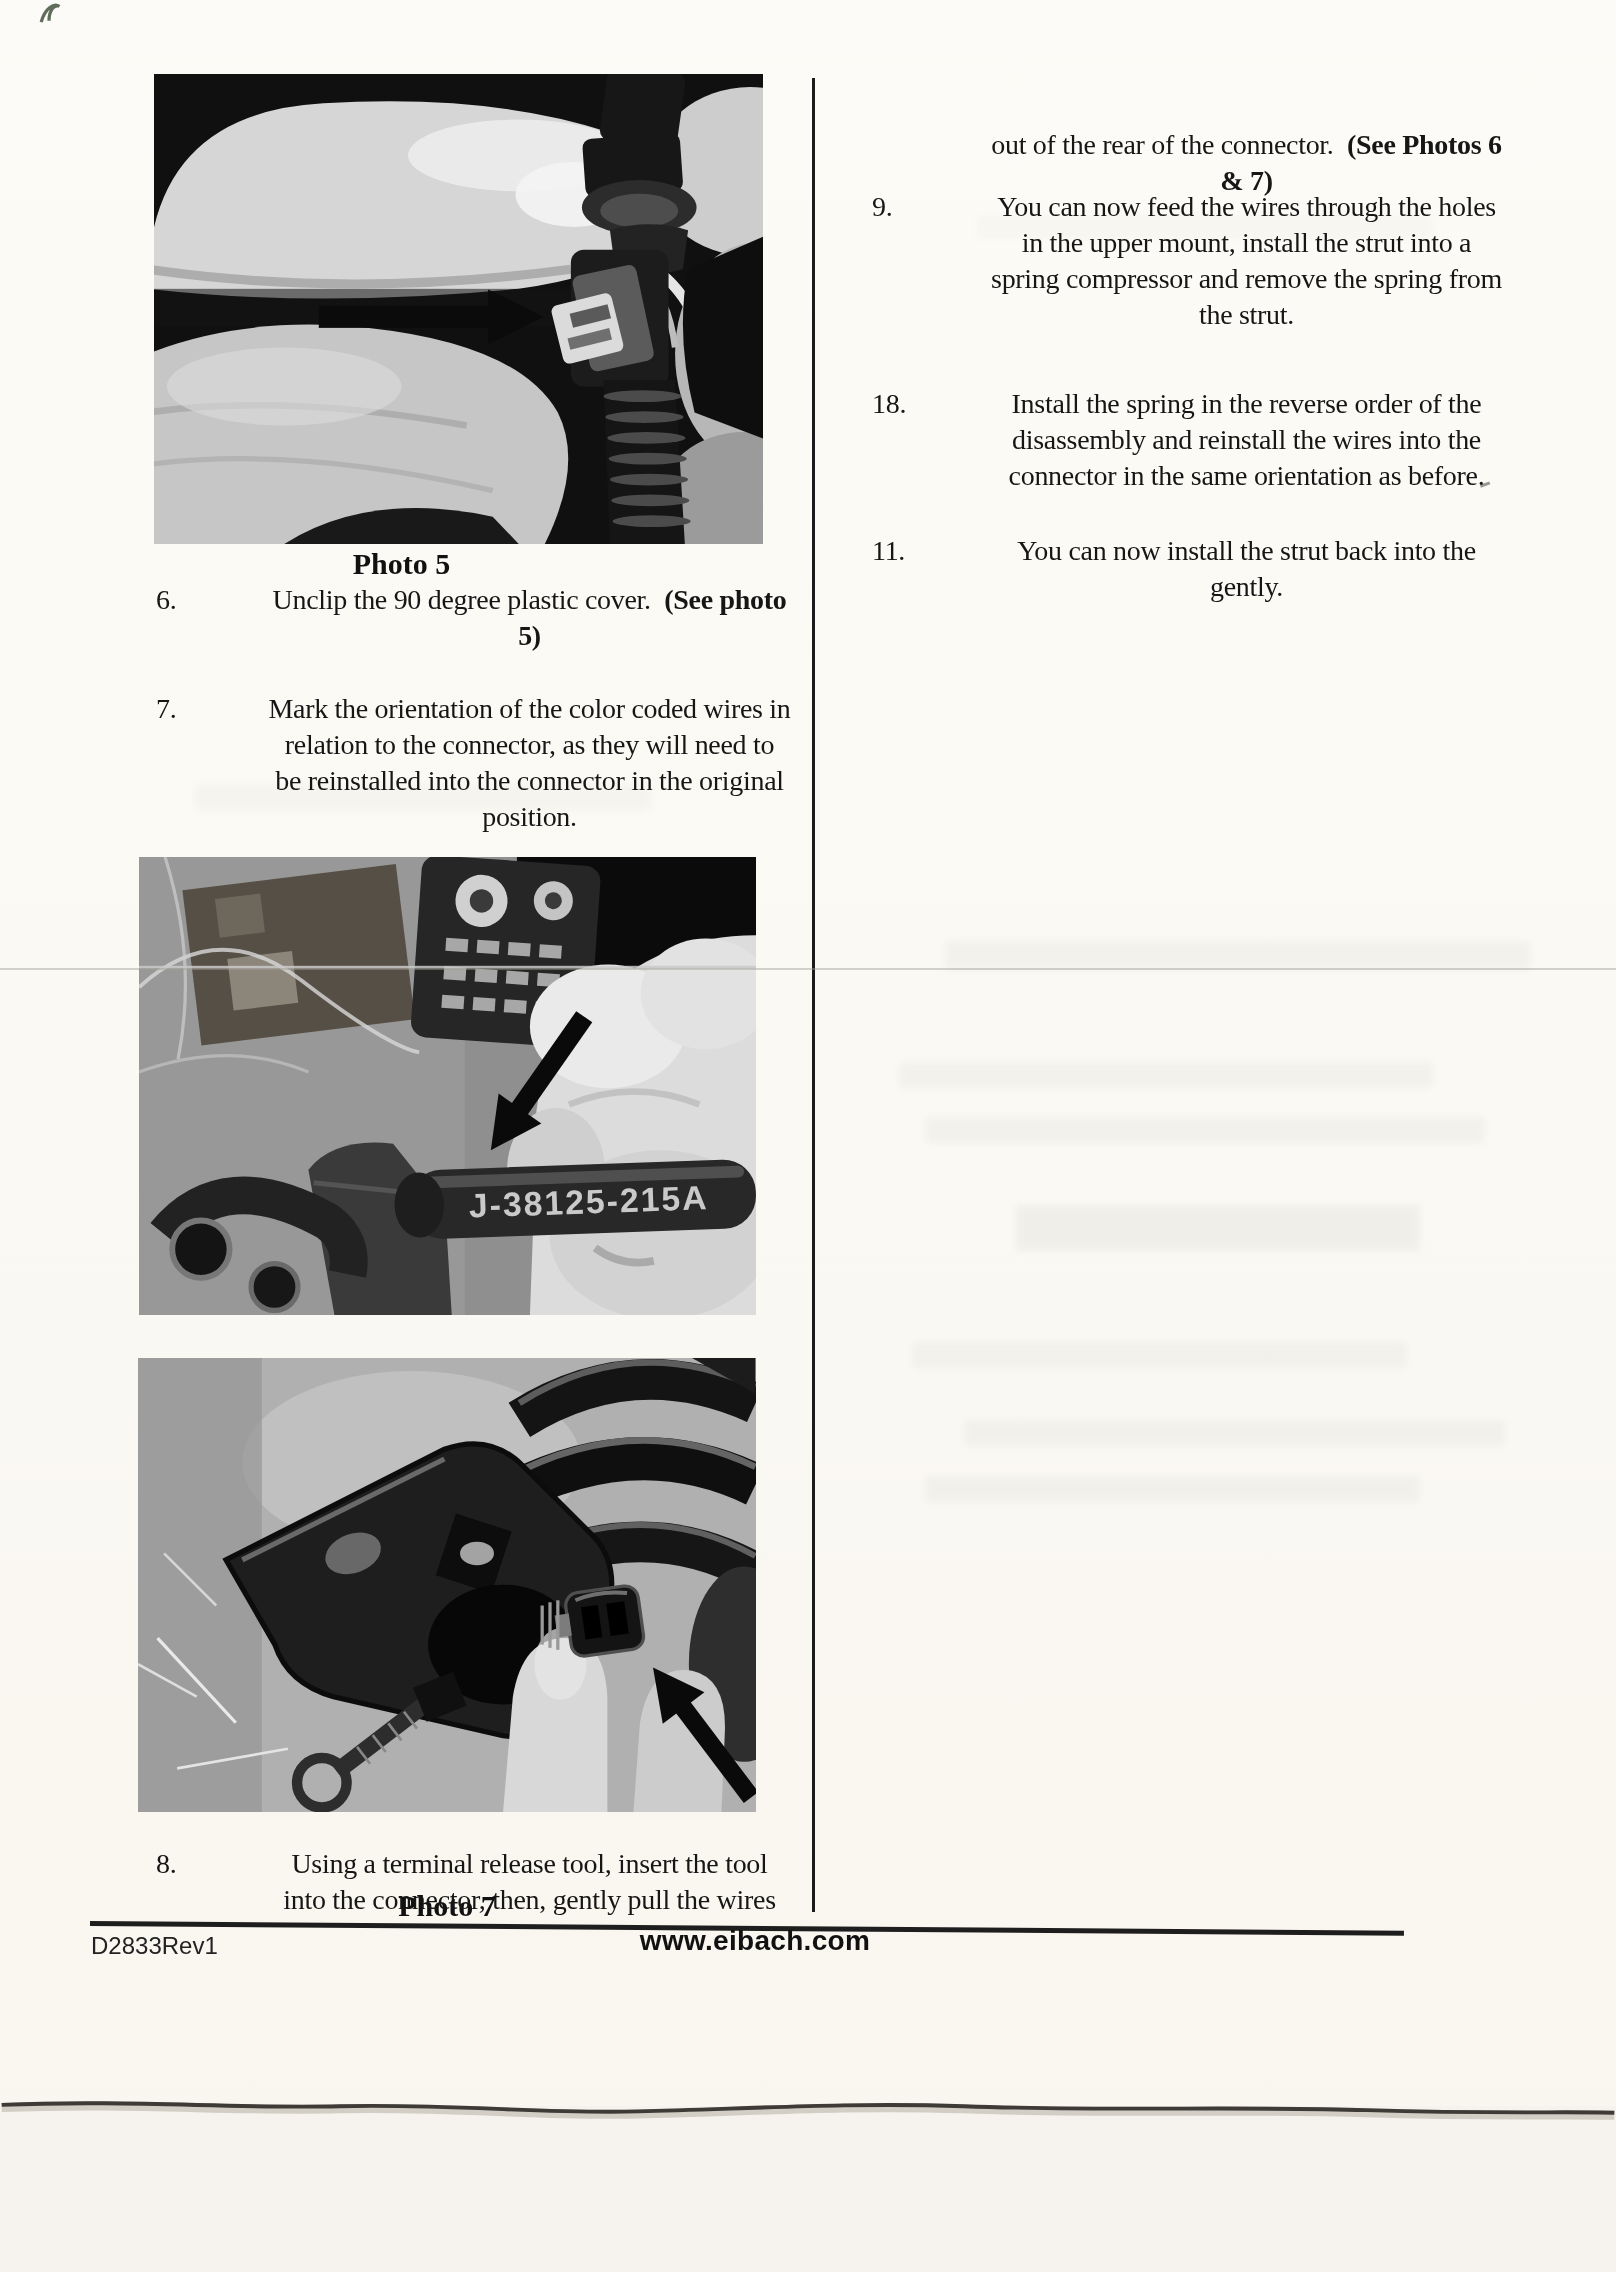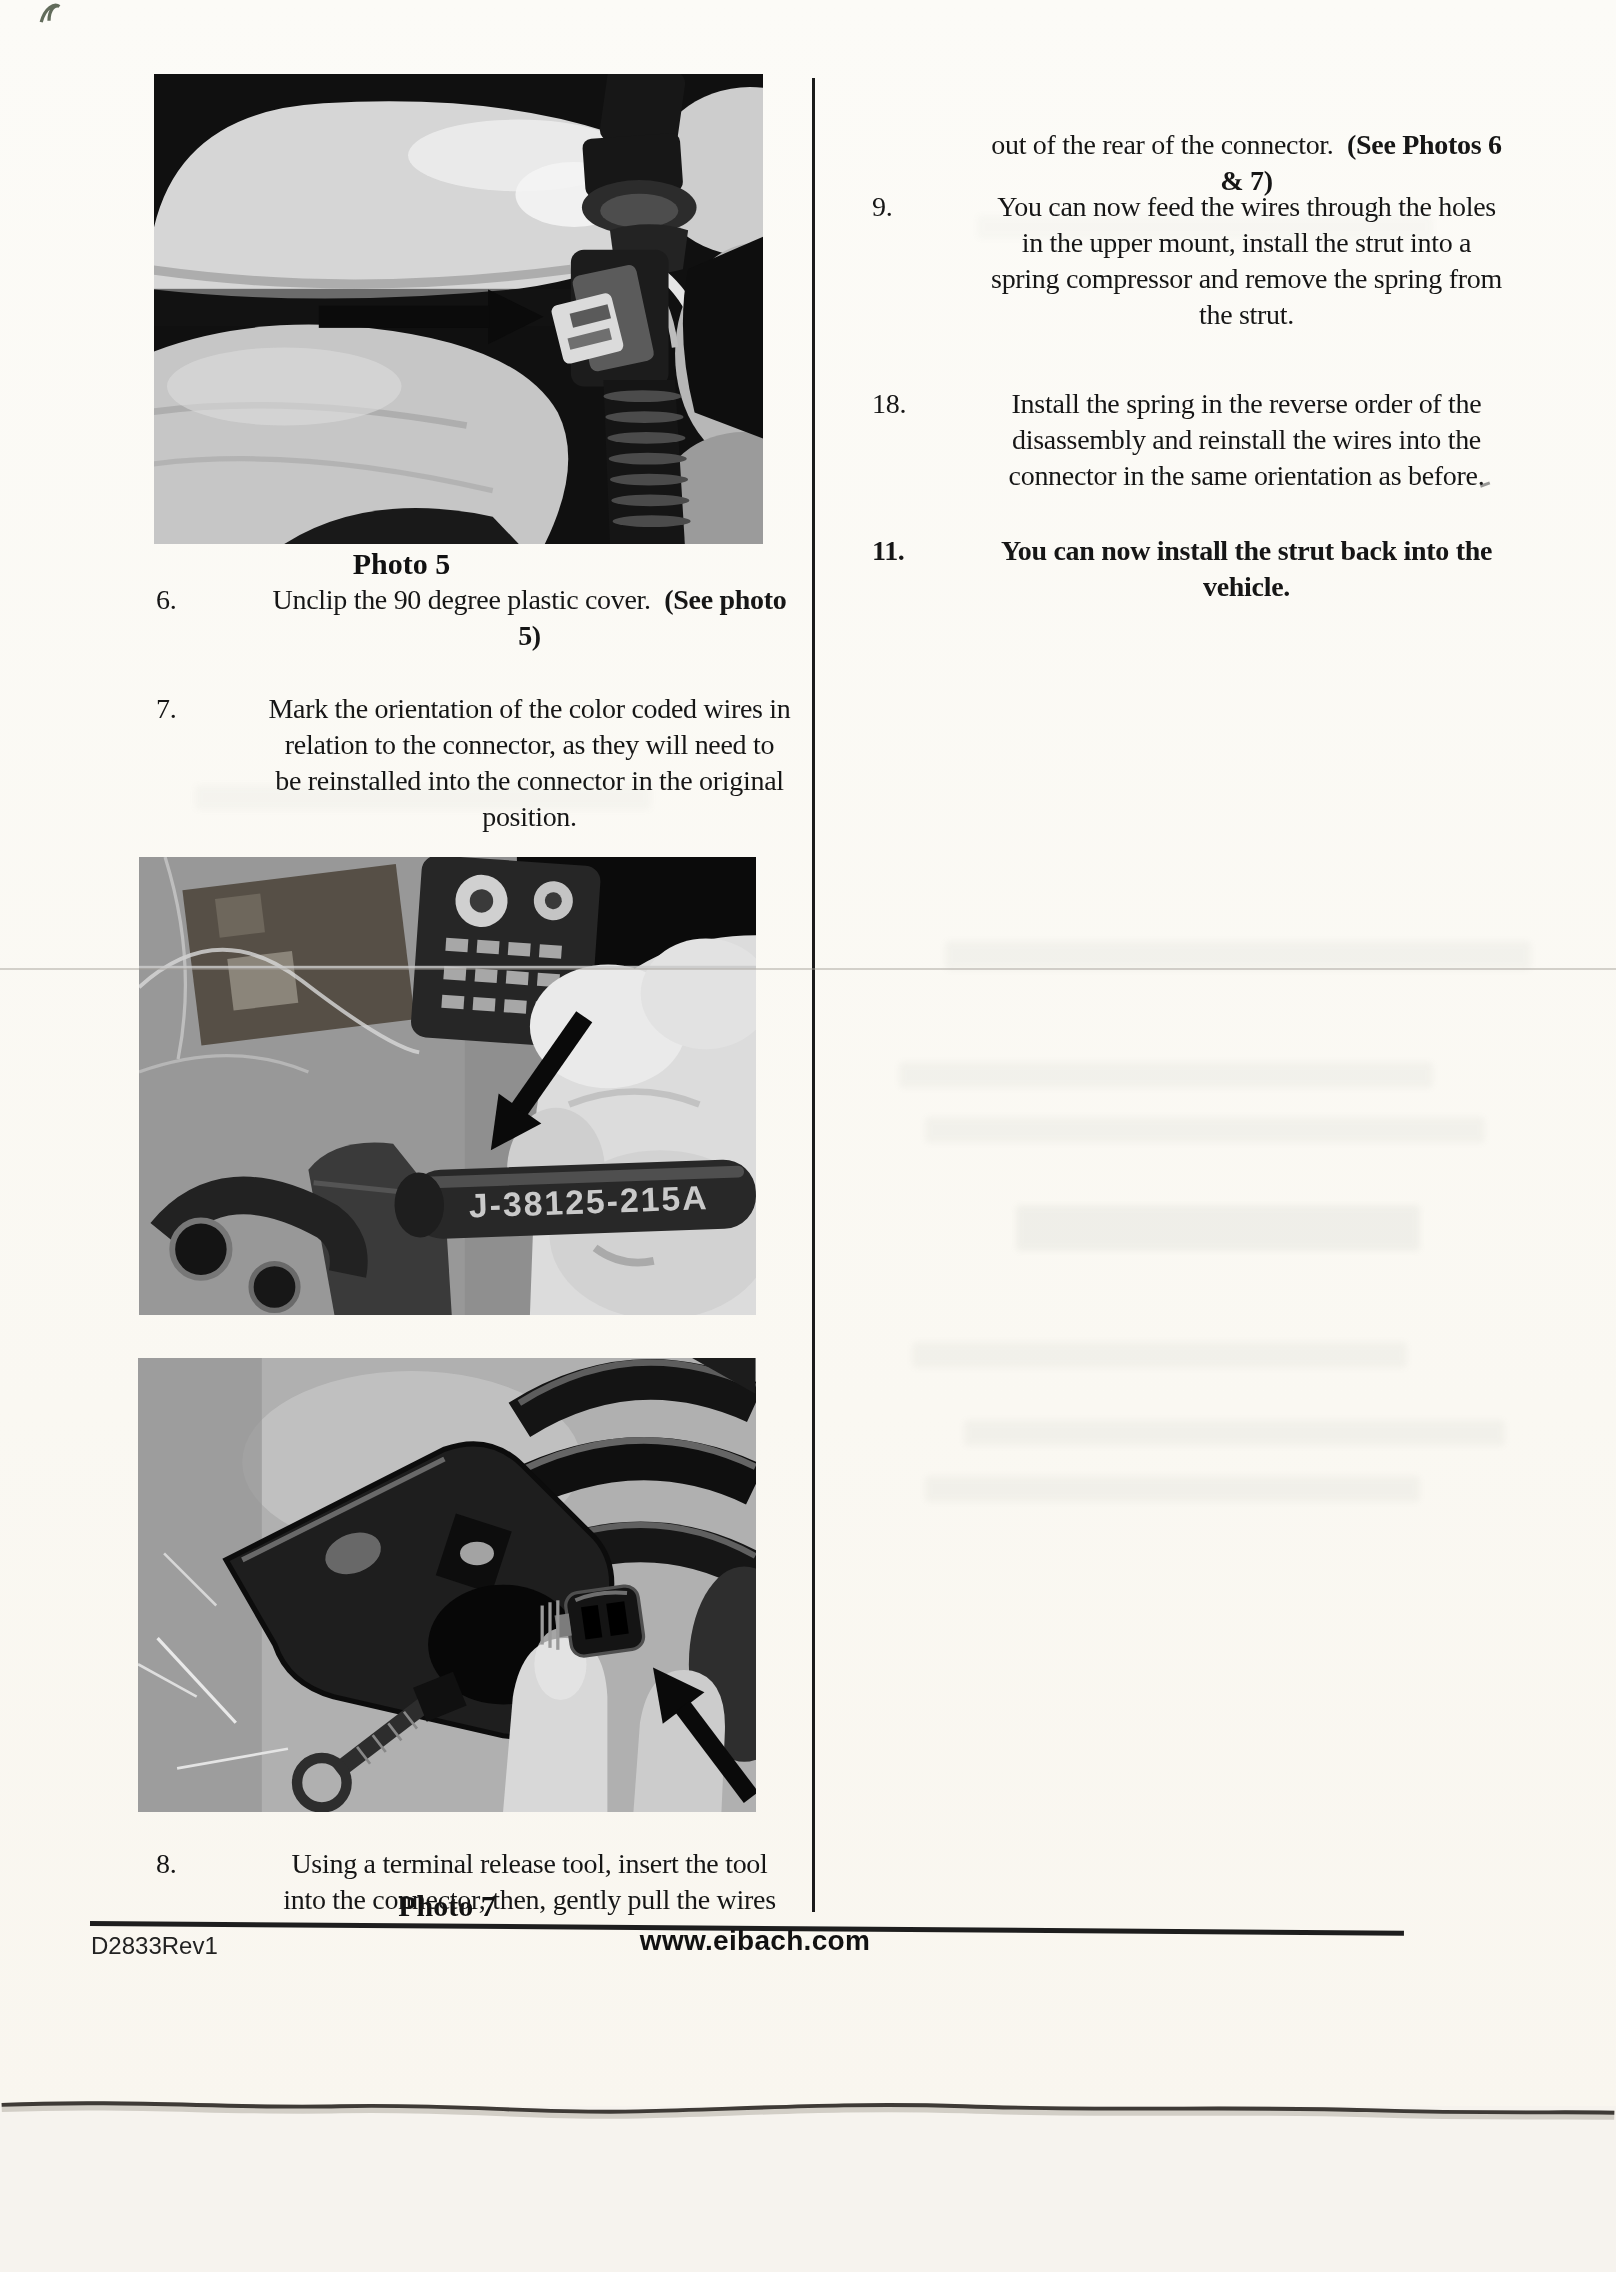--- a/index.html
+++ b/index.html
@@ -278,24 +278,24 @@
 the strut.</span>
   </div>
 
   <div class="step" style="left:872px;top:386px;width:697px;">
     <span class="num nr">18.</span>
     <span class="body">Install the spring in the reverse order of the
 disassembly and reinstall the wires into the
 connector in the same orientation as before.</span>
   </div>
 
-  <div class="step" style="left:872px;top:533px;width:697px;font-weight:bold;">
+  <div class="step" style="left:872px;top:533px;width:697px;">
     <span class="num nr">11.</span>
     <span class="body">You can now install the strut back into the
-vehicle.</span>
+gently.</span>
   </div>
 
   <div class="footer-rule"></div>
   <div class="doc-code">D2833Rev1</div>
   <div class="website">www.eibach.com</div>
 
   <div class="crease"></div>
 
   <div class="page-bottom"></div>
   <svg class="page-edge" width="1616" height="39" viewBox="0 0 2481 60">

